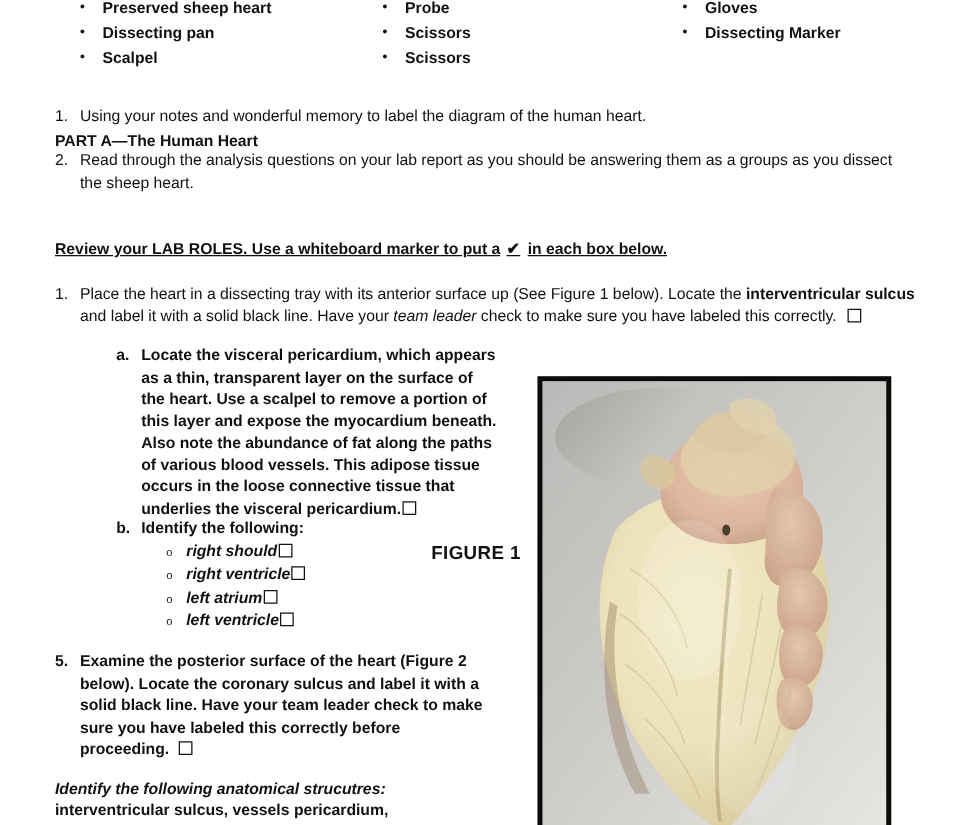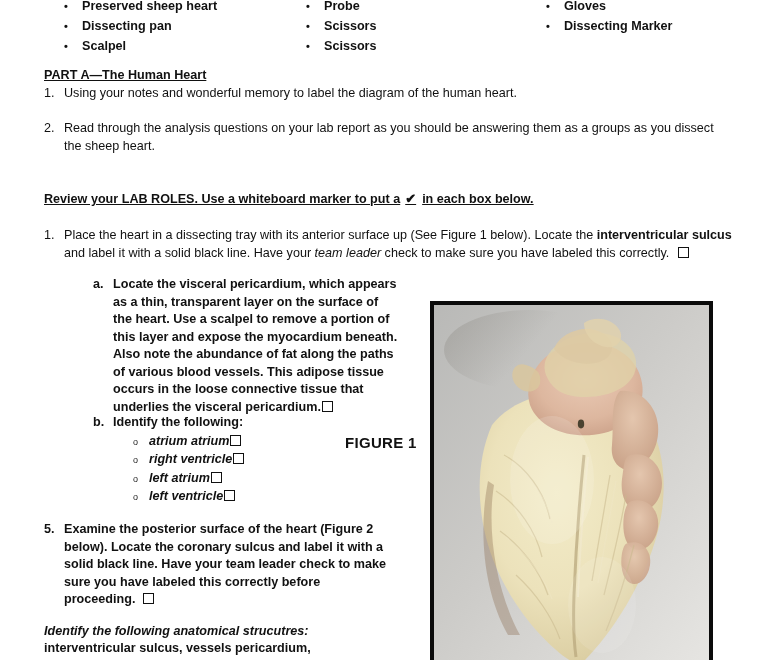--- a/index.html
+++ b/index.html
@@ -27,21 +27,21 @@
   }
   .supitem .bul{
     width:18px;flex:0 0 18px;font-size:11px;line-height:20px;text-align:left;
   }
 
   
   .blk{position:absolute;font-size:12.6px;line-height:17.5px;}
   .bold{font-weight:bold;}
   .ital{font-style:italic;}
 
-  .hd{font-weight:bold;text-decoration:underline;font-size:12.6px;}
+  .hd{font-weight:bold;font-size:12.6px;margin-top:38px;}
 
   
   .num{display:flex;}
   .num .n{flex:0 0 auto;width:20px;}
   .num .t{flex:1 1 auto;}
 
   
   .cbx{
     display:inline-block;
     width:9px;height:9px;
@@ -168,21 +168,21 @@
   </div>
 
   <div class="blk bold" style="left:93px;top:414px;width:300px;">
     <div class="num">
       <span class="n">b.</span>
       <span class="t">Identify the following:</span>
     </div>
     <ul class="sublist" style="margin-left:40px;margin-top:1px;">
       <li>
         <span class="obul">o</span>
-        <span>atrium atrium</span>
+        <span>right should</span>
         <span class="cbx"></span>
       </li>
       <li>
         <span class="obul">o</span>
         <span>right ventricle</span>
         <span class="cbx"></span>
       </li>
       <li>
         <span class="obul">o</span>
         <span>left atrium</span>

